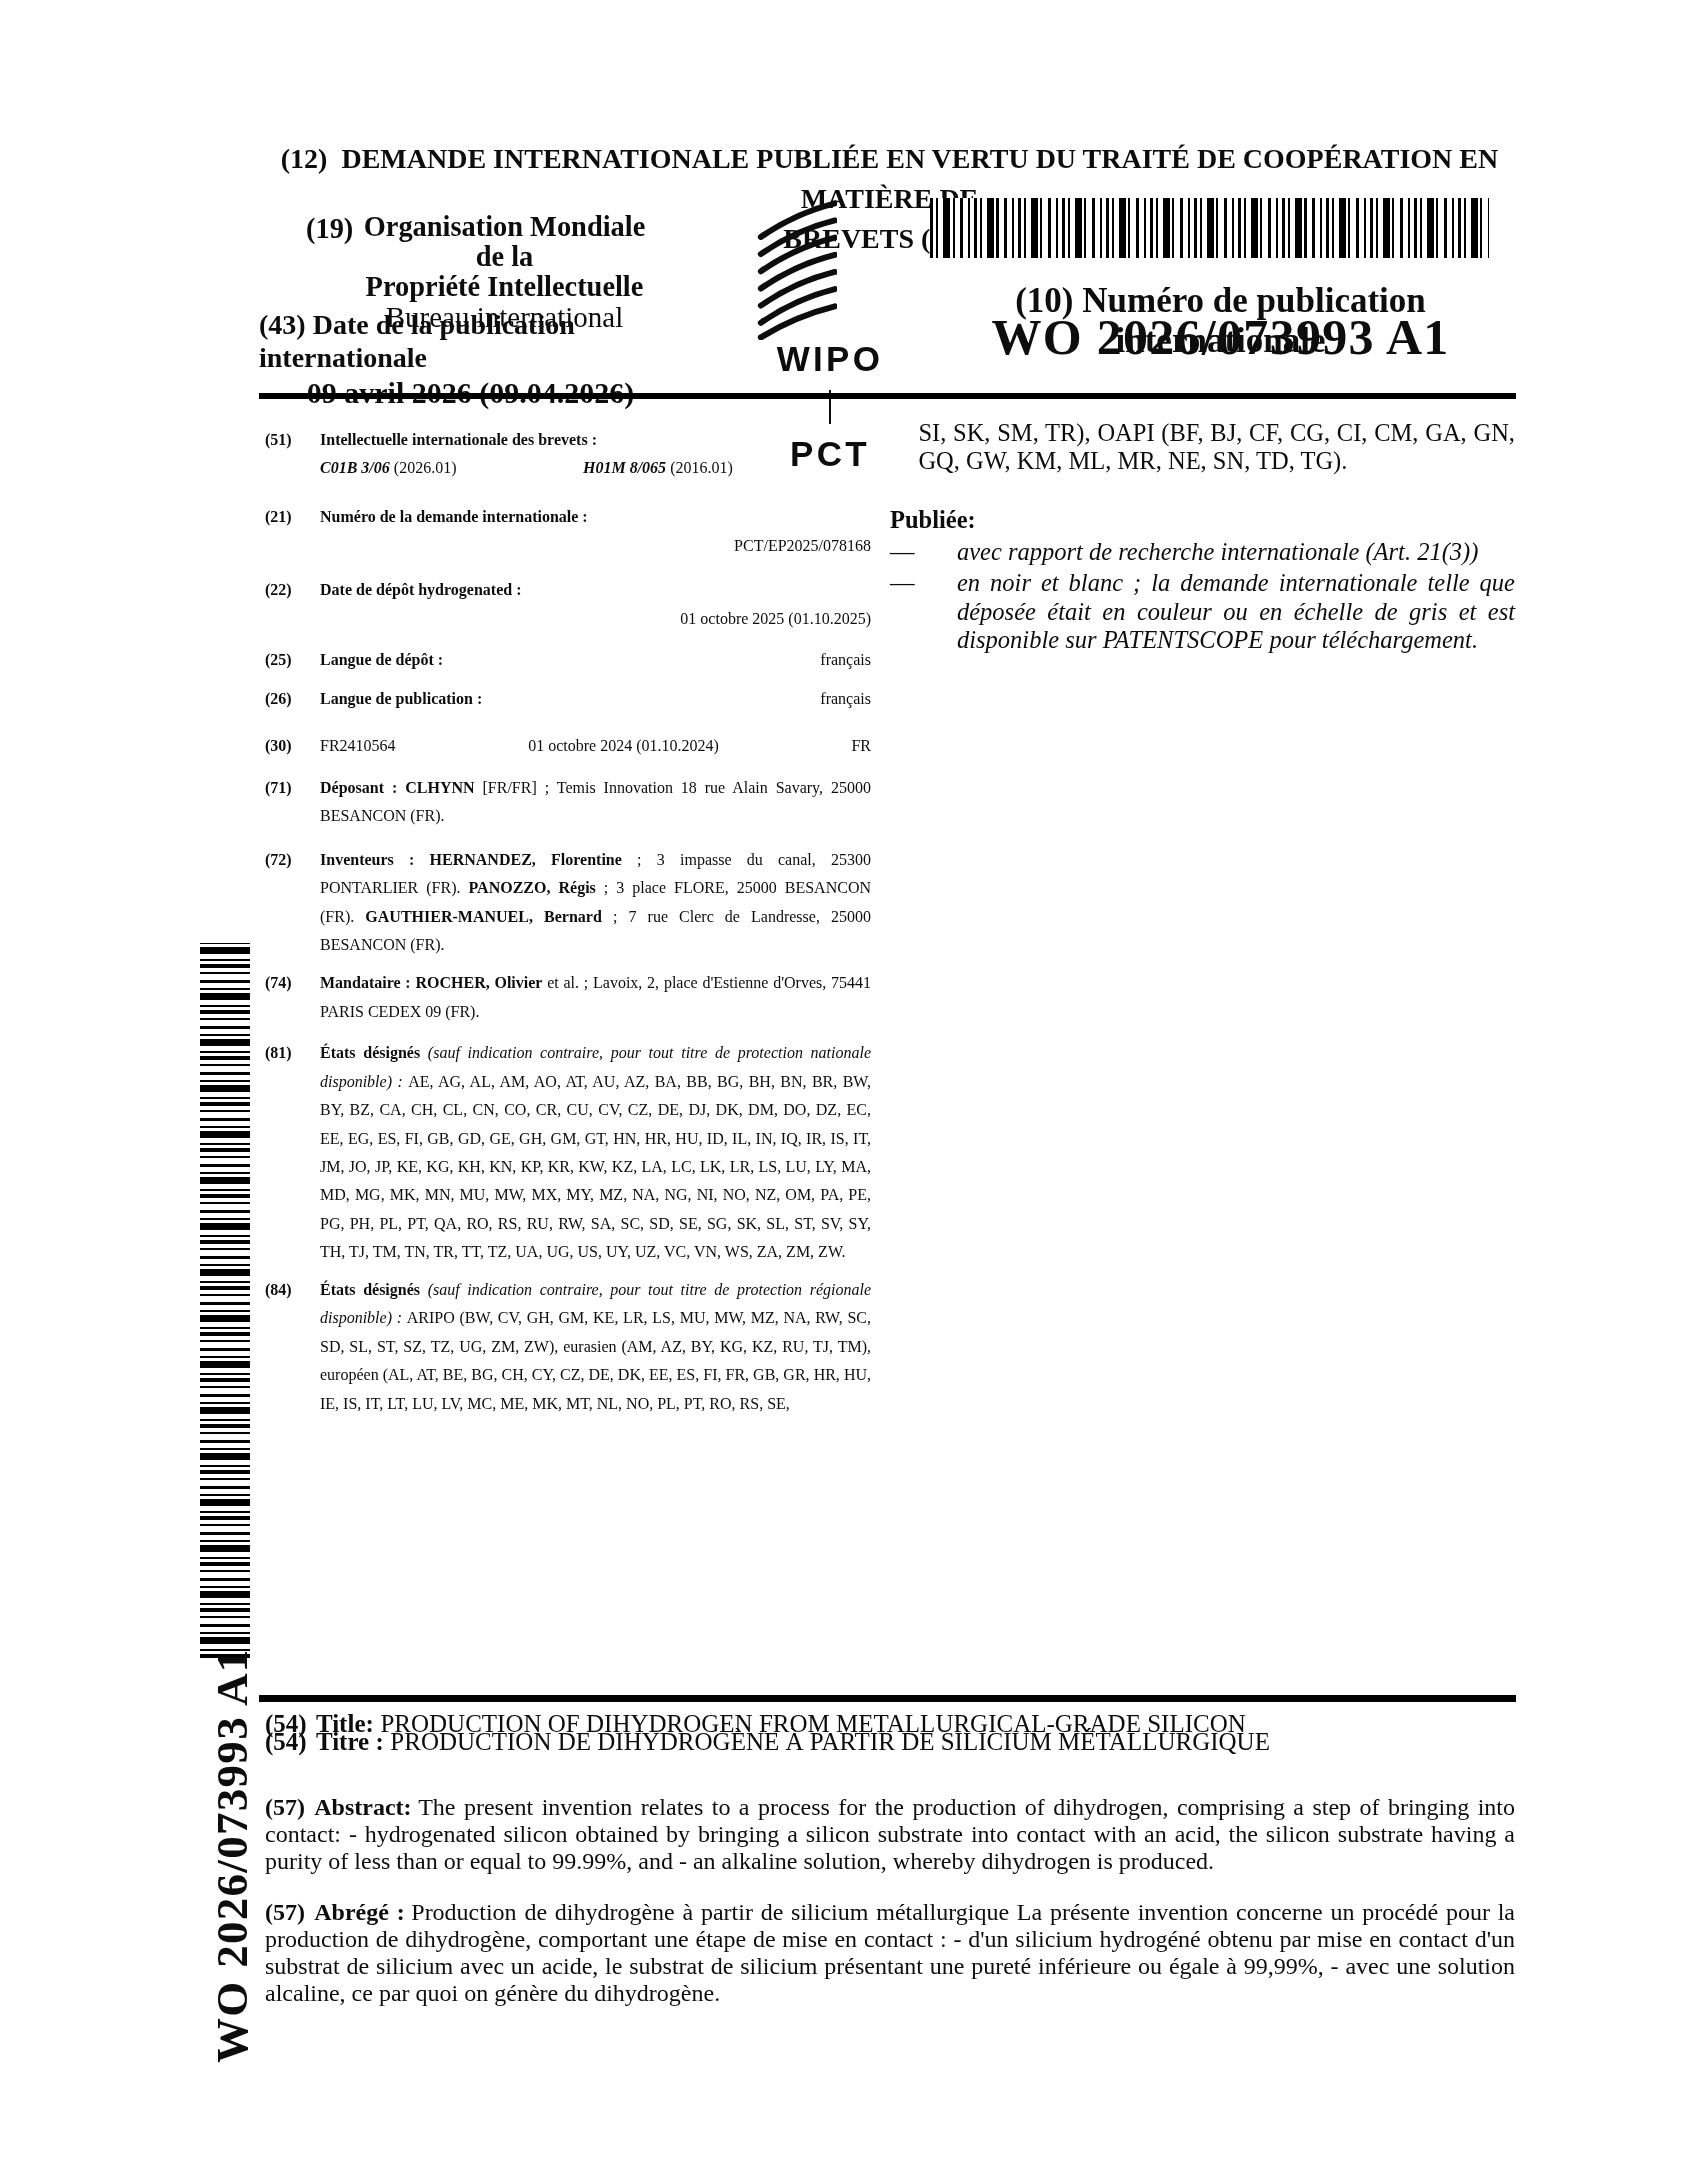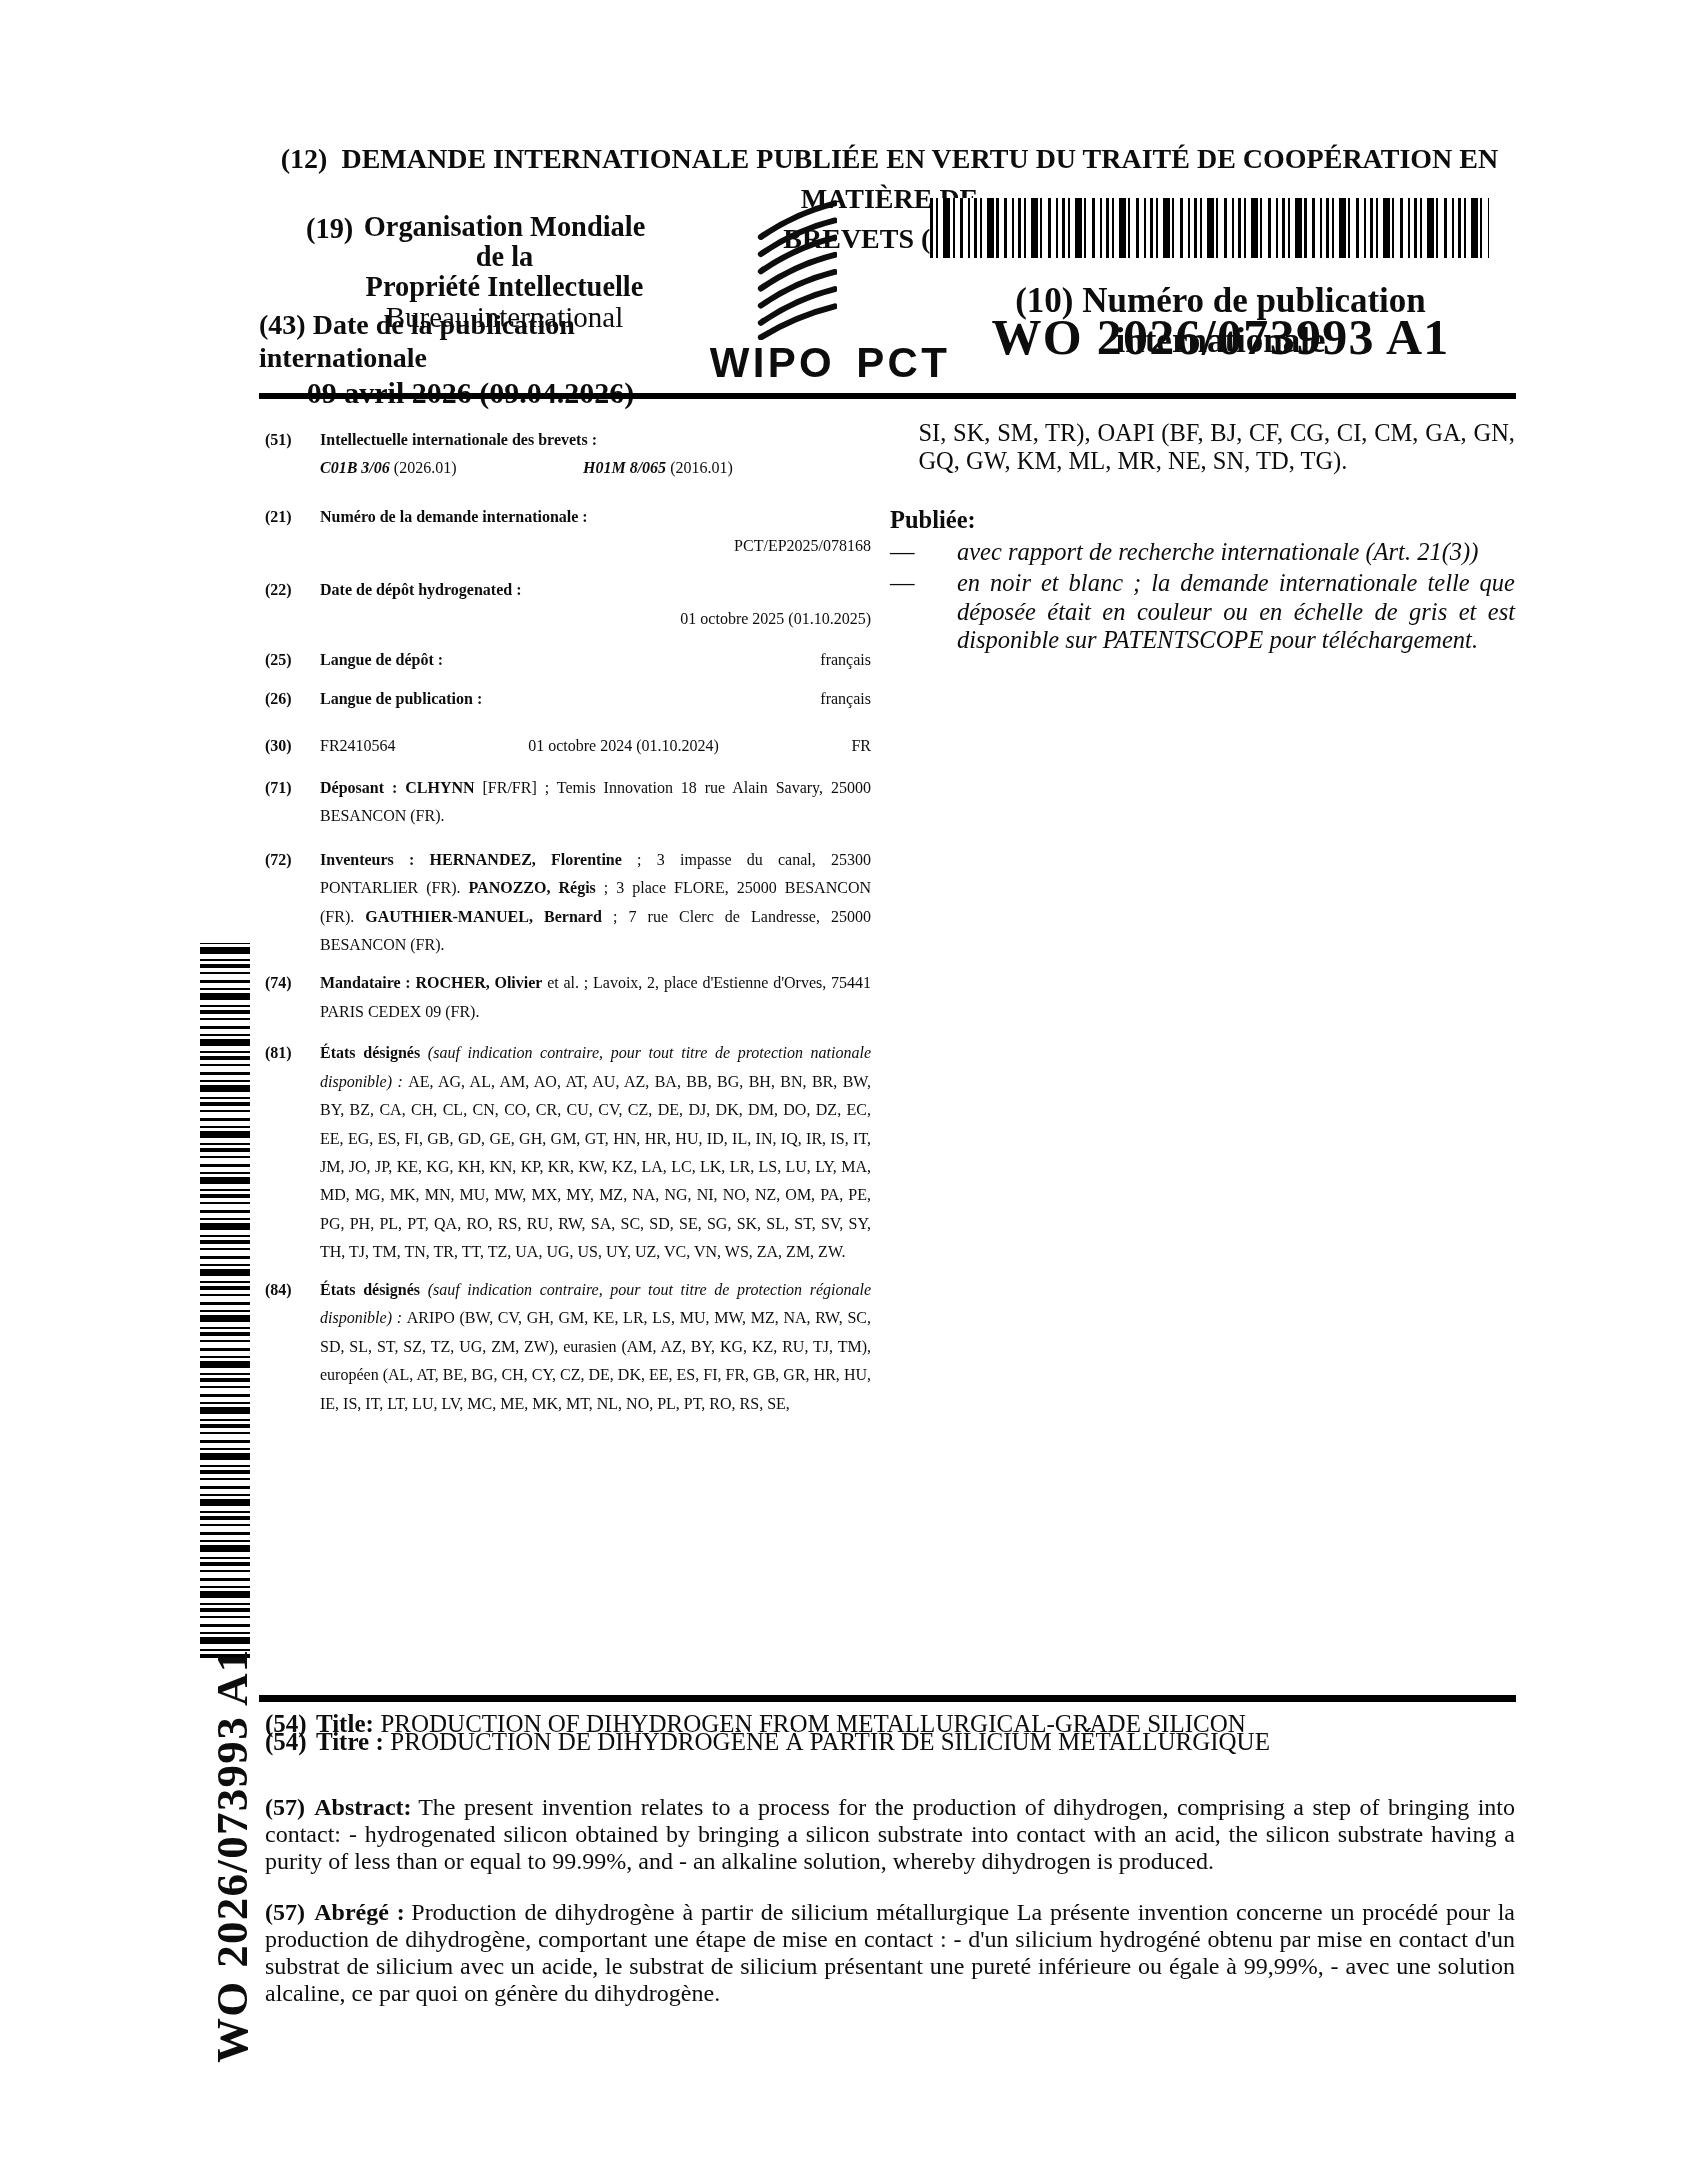--- a/index.html
+++ b/index.html
@@ -14,21 +14,21 @@
   #org{left:306px;top:212px;width:351px;font-size:28.4px;}
   #org .inum{position:absolute;left:0;top:1.3px;font-weight:bold;}
   #org .lines{margin-left:46px;text-align:center;}
   #org .l12{font-weight:bold;line-height:30px;}
   #org .l3{font-size:29px;line-height:30px;}
   #d43{left:259px;top:308px;width:423px;font-size:28px;}
   #d43 .l1{font-weight:bold;line-height:33px;}
   #d43 .l2{font-weight:bold;font-size:30px;line-height:38px;text-align:center;}
   #wipo-logo{left:754px;top:200px;}
   #wipo-word{left:711px;top:339px;width:238px;display:flex;align-items:center;justify-content:center;gap:10.6px;
-             font-family:"Liberation Sans",sans-serif;font-weight:bold;font-size:42px;letter-spacing:3.3px;}
+             font-family:"Liberation Sans",sans-serif;font-weight:bold;font-size:35px;letter-spacing:3.3px;flex-direction:column;}
   #wipo-word .sep{width:2.6px;height:34px;background:#0d0d0d;}
   #bc-top{left:930px;top:198px;width:559px;height:60px;
     background:repeating-linear-gradient(90deg,#000 0 3.3px,#fff 3.3px 6px,#000 6px 8px,#fff 8px 12.6px,#000 12.6px 20px,#fff 20px 22.5px,#000 22.5px 24.5px,#fff 24.5px 30px,#000 30px 33px,#fff 33px 38px,#000 38px 40px,#fff 40px 44px);}
   #p10{left:946px;top:281px;width:549px;text-align:center;font-weight:bold;font-size:35px;}
   #pwo{left:946px;top:308px;width:549px;text-align:center;font-weight:bold;font-size:50px;letter-spacing:1.3px;}
   .rule{background:#000;}
   #rule1{left:259px;top:393px;width:1257px;height:6px;}
   #rule2{left:259px;top:1695px;width:1257px;height:7.3px;}
   
   #col-left{left:265px;top:426px;width:606px;font-size:16px;line-height:28.4px;}

